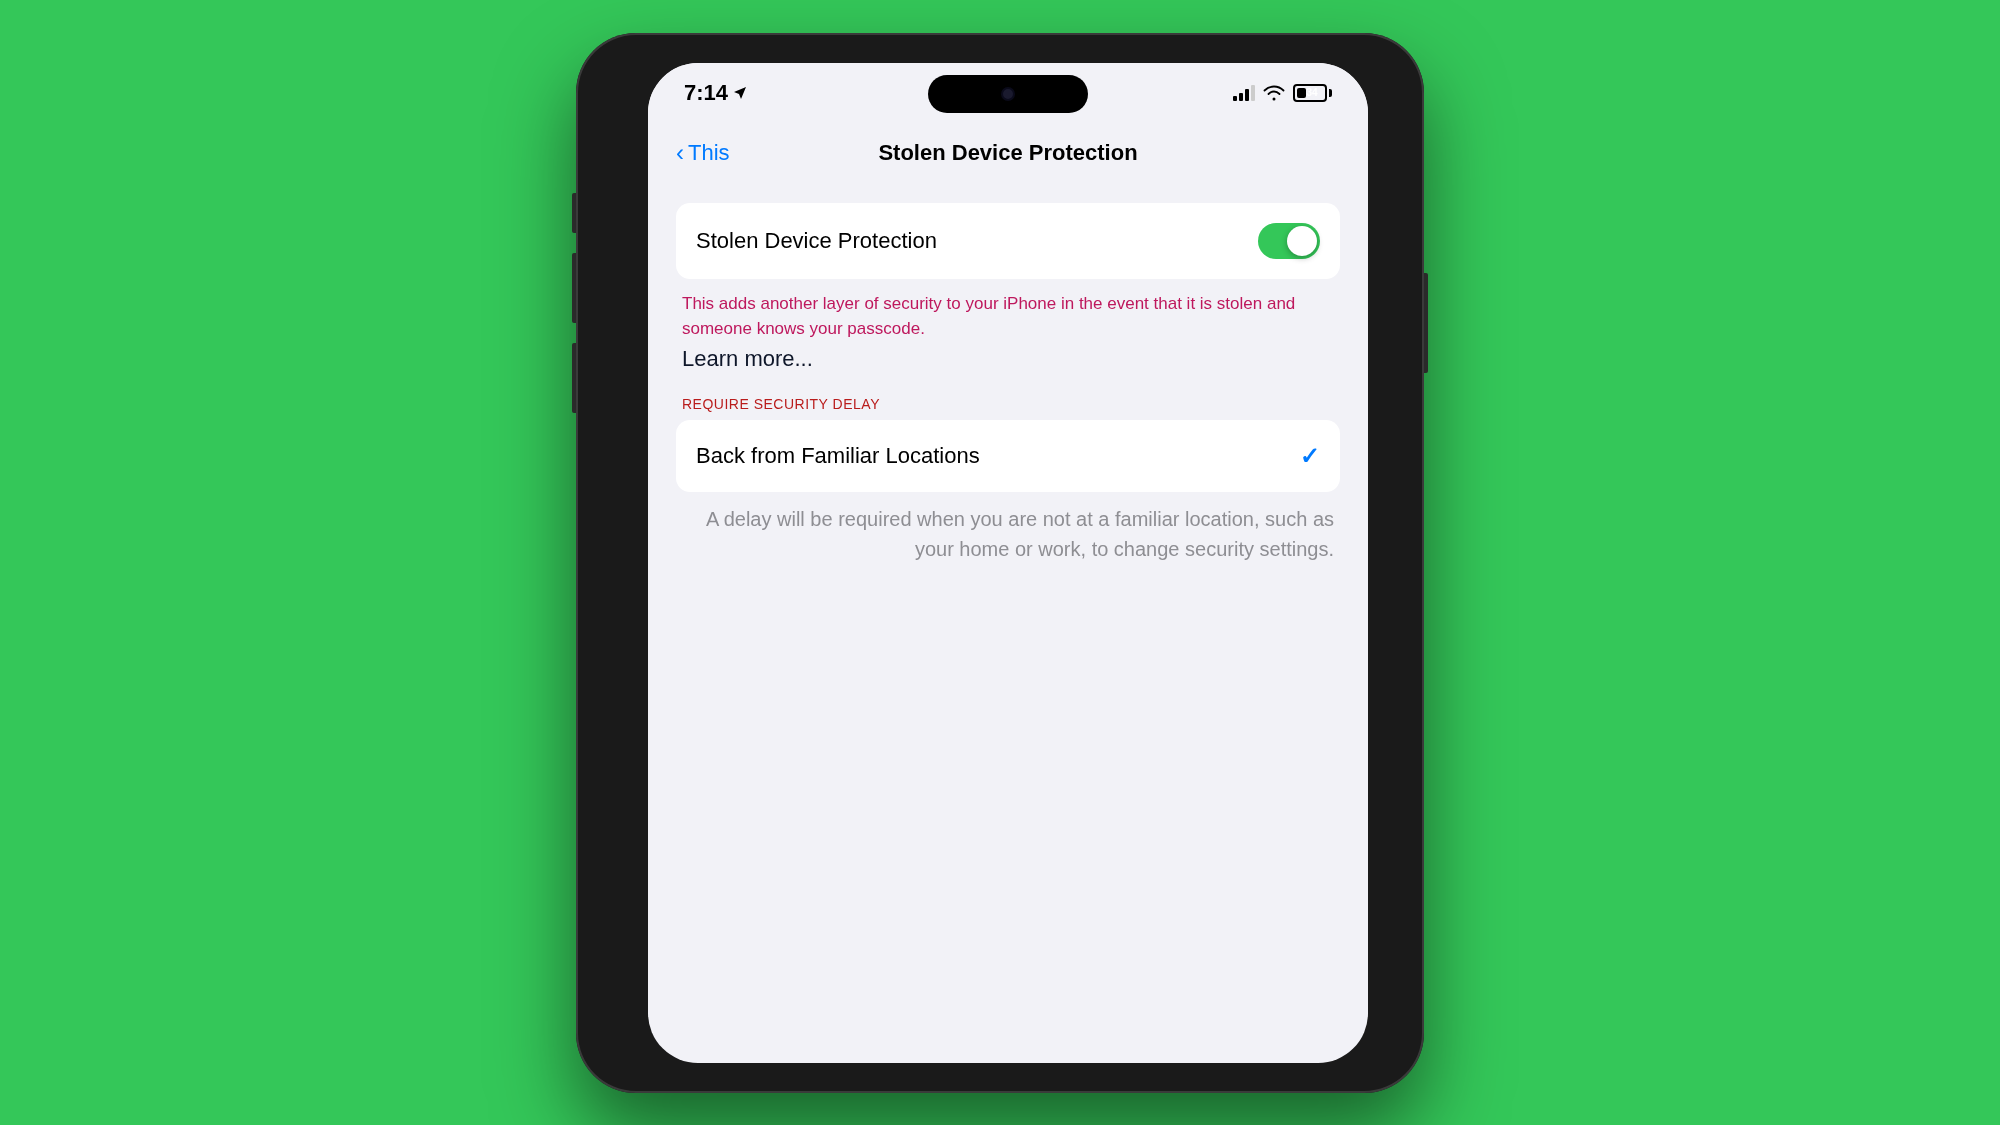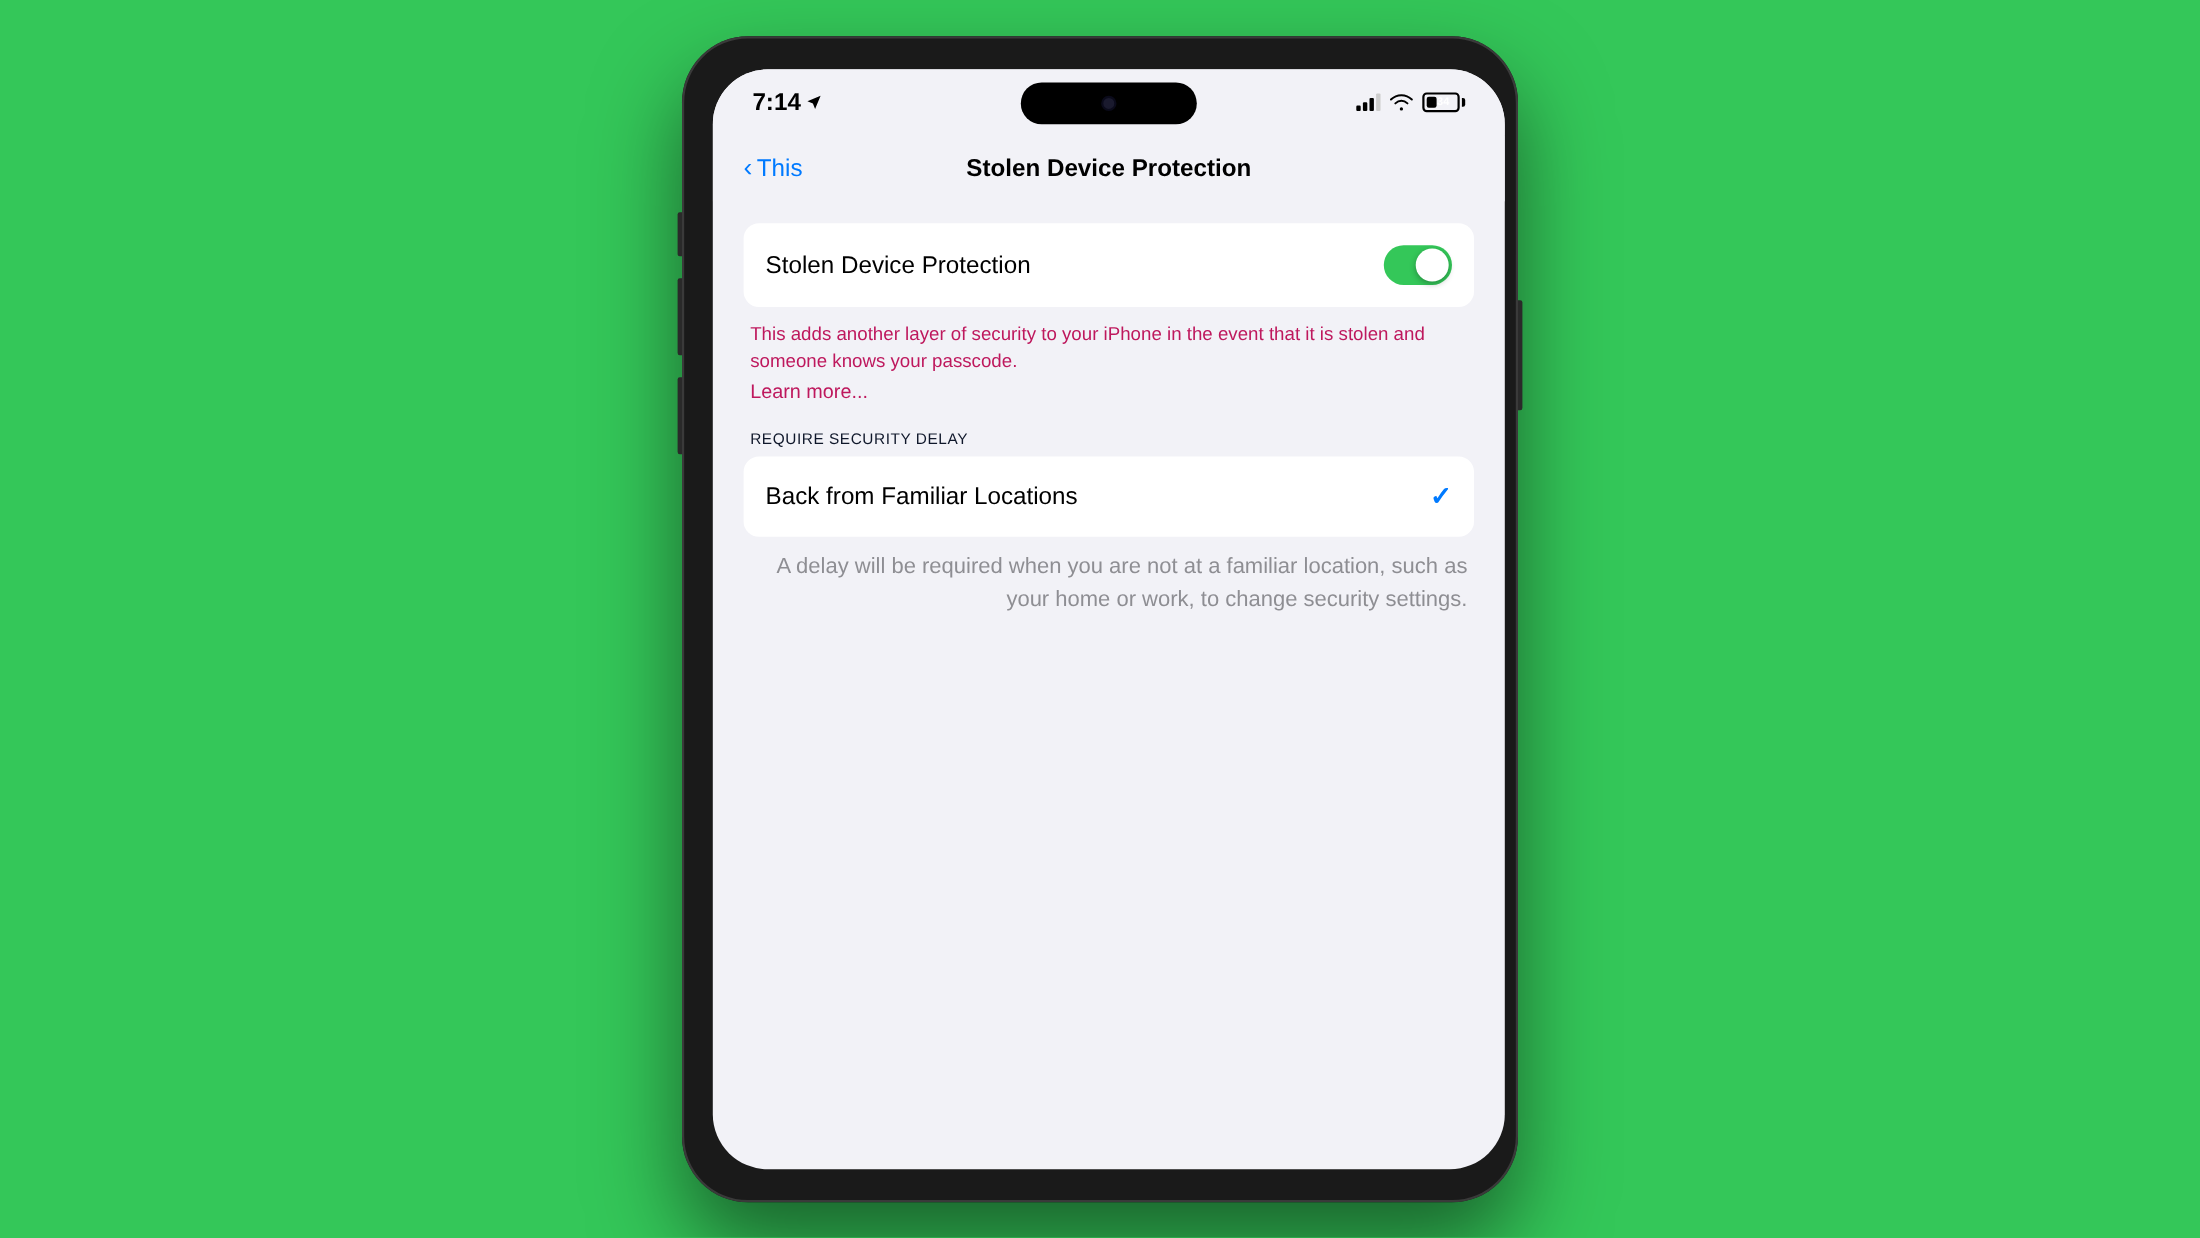--- a/index.html
+++ b/index.html
@@ -9,21 +9,21 @@
       height: 1125px;
       background-color: #34c759;
       display: flex;
       align-items: center;
       justify-content: center;
       font-family: -apple-system, 'SF Pro Display', 'Helvetica Neue', Arial, sans-serif;
       overflow: hidden;
     }
 
     .phone-frame {
-      width: 760px;
+      width: 848px;
       height: 1060px;
       background: #1a1a1a;
       border-radius: 60px;
       position: relative;
       box-shadow: 0 40px 80px rgba(0,0,0,0.5), inset 0 0 0 2px #3a3a3a;
       display: flex;
       flex-direction: column;
       align-items: center;
       padding-left: 16px;
     }
@@ -272,33 +272,33 @@
     
     .description-text {
       font-size: 17px;
       color: #be185d;
       line-height: 1.5;
       margin-bottom: 4px;
       padding: 0 6px;
     }
 
     .learn-more-link {
-      color: #be185d;
-      font-size: 18px;
+      color: #0f172a;
+      font-size: 22px;
       text-decoration: none;
       padding: 0 6px;
       display: inline-block;
       margin-bottom: 24px;
     }
 
     
     .section-header {
       font-size: 14px;
       font-weight: 500;
-      color: #0f172a;
+      color: #b91c1c;
       letter-spacing: 0.5px;
       text-transform: uppercase;
       padding: 0 6px;
       margin-bottom: 8px;
     }
 
     
     .options-card {
       background: #fff;
       border-radius: 14px;

